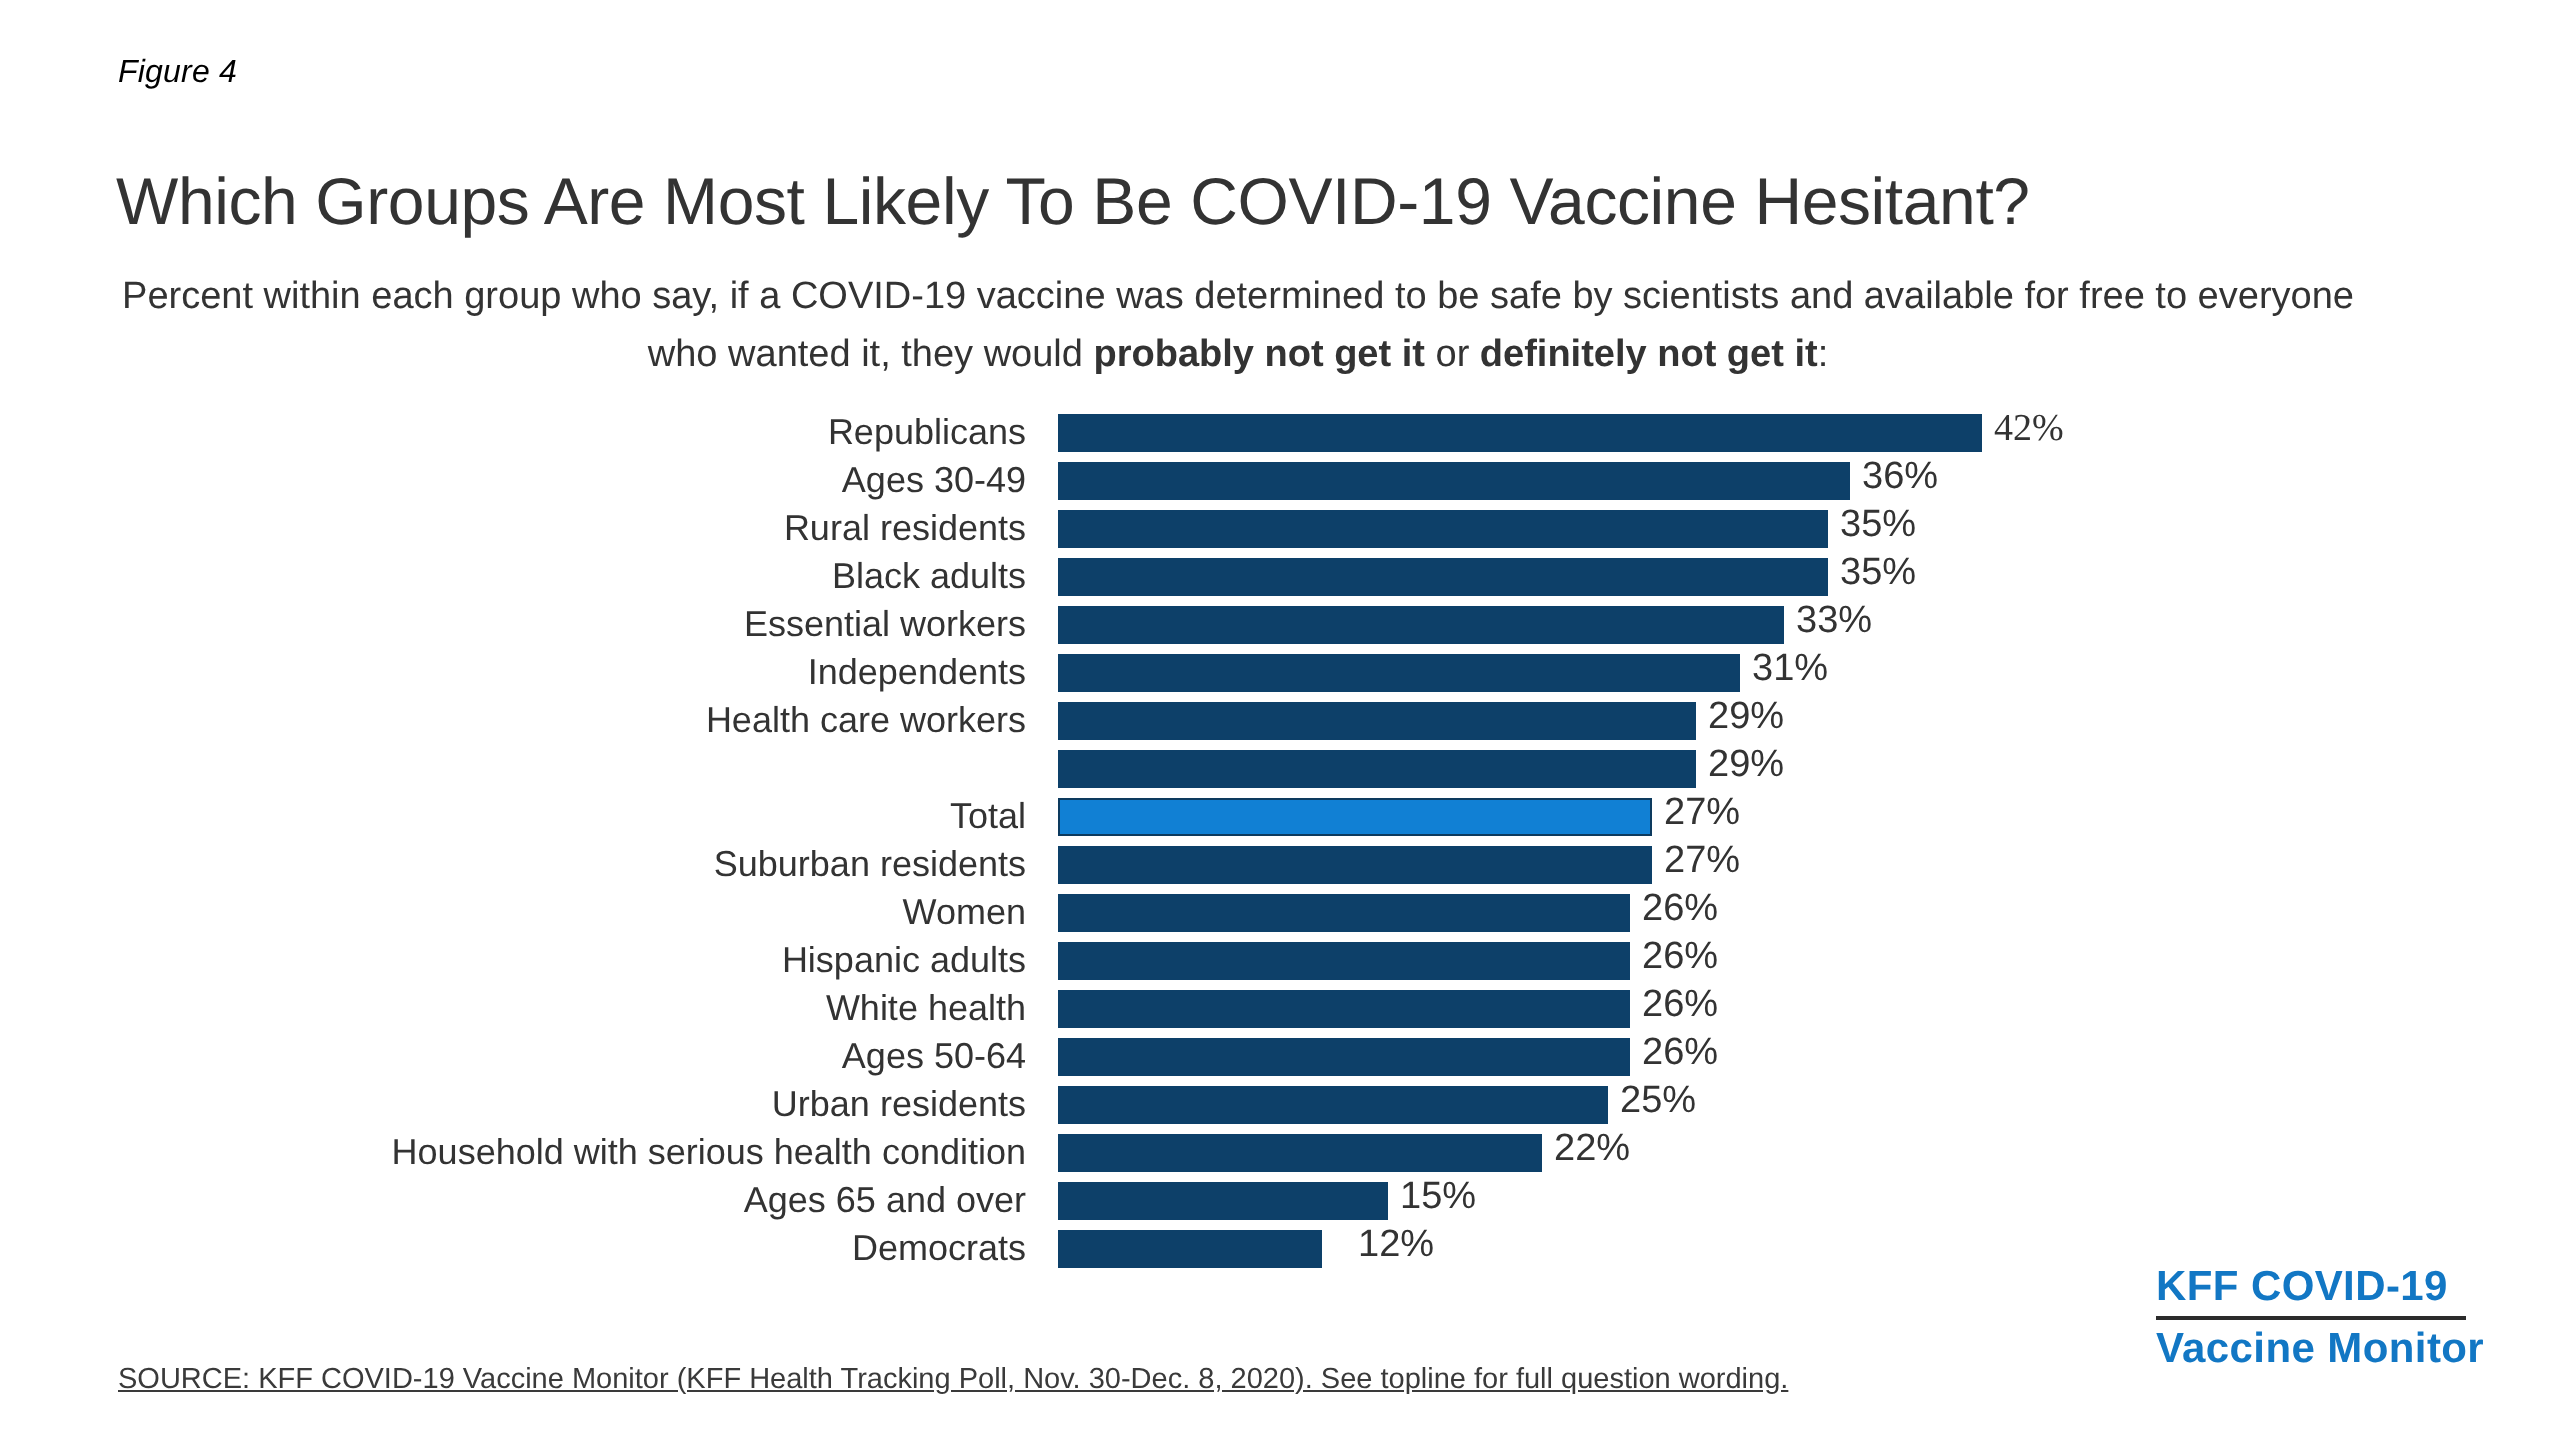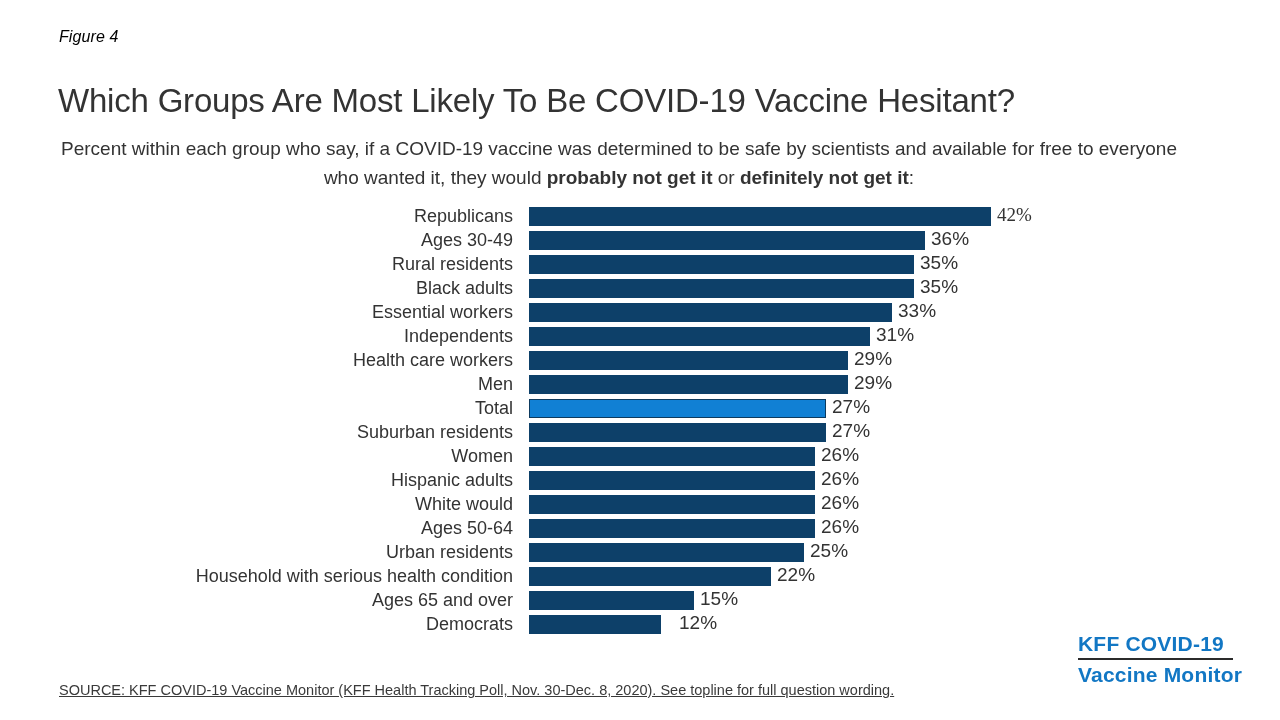--- a/index.html
+++ b/index.html
@@ -190,21 +190,20 @@
       <div class="bar-value" style="left: 843px;">31%</div>
     </div>
     <div class="bar-row">
       <div class="bar-label">Health care workers</div>
       <div class="bar-track">
         <div class="bar" style="width: 319px;"></div>
       </div>
       <div class="bar-value" style="left: 821px;">29%</div>
     </div>
     <div class="bar-row">
-      <div class="bar-label">Men</div>
       <div class="bar-track">
         <div class="bar" style="width: 319px;"></div>
       </div>
       <div class="bar-value" style="left: 821px;">29%</div>
     </div>
     <div class="bar-row">
       <div class="bar-label">Total</div>
       <div class="bar-track">
         <div class="bar highlight" style="width: 297px;"></div>
       </div>
@@ -225,21 +224,21 @@
       <div class="bar-value" style="left: 788px;">26%</div>
     </div>
     <div class="bar-row">
       <div class="bar-label">Hispanic adults</div>
       <div class="bar-track">
         <div class="bar" style="width: 286px;"></div>
       </div>
       <div class="bar-value" style="left: 788px;">26%</div>
     </div>
     <div class="bar-row">
-      <div class="bar-label">White would</div>
+      <div class="bar-label">White health</div>
       <div class="bar-track">
         <div class="bar" style="width: 286px;"></div>
       </div>
       <div class="bar-value" style="left: 788px;">26%</div>
     </div>
     <div class="bar-row">
       <div class="bar-label">Ages 50-64</div>
       <div class="bar-track">
         <div class="bar" style="width: 286px;"></div>
       </div>

